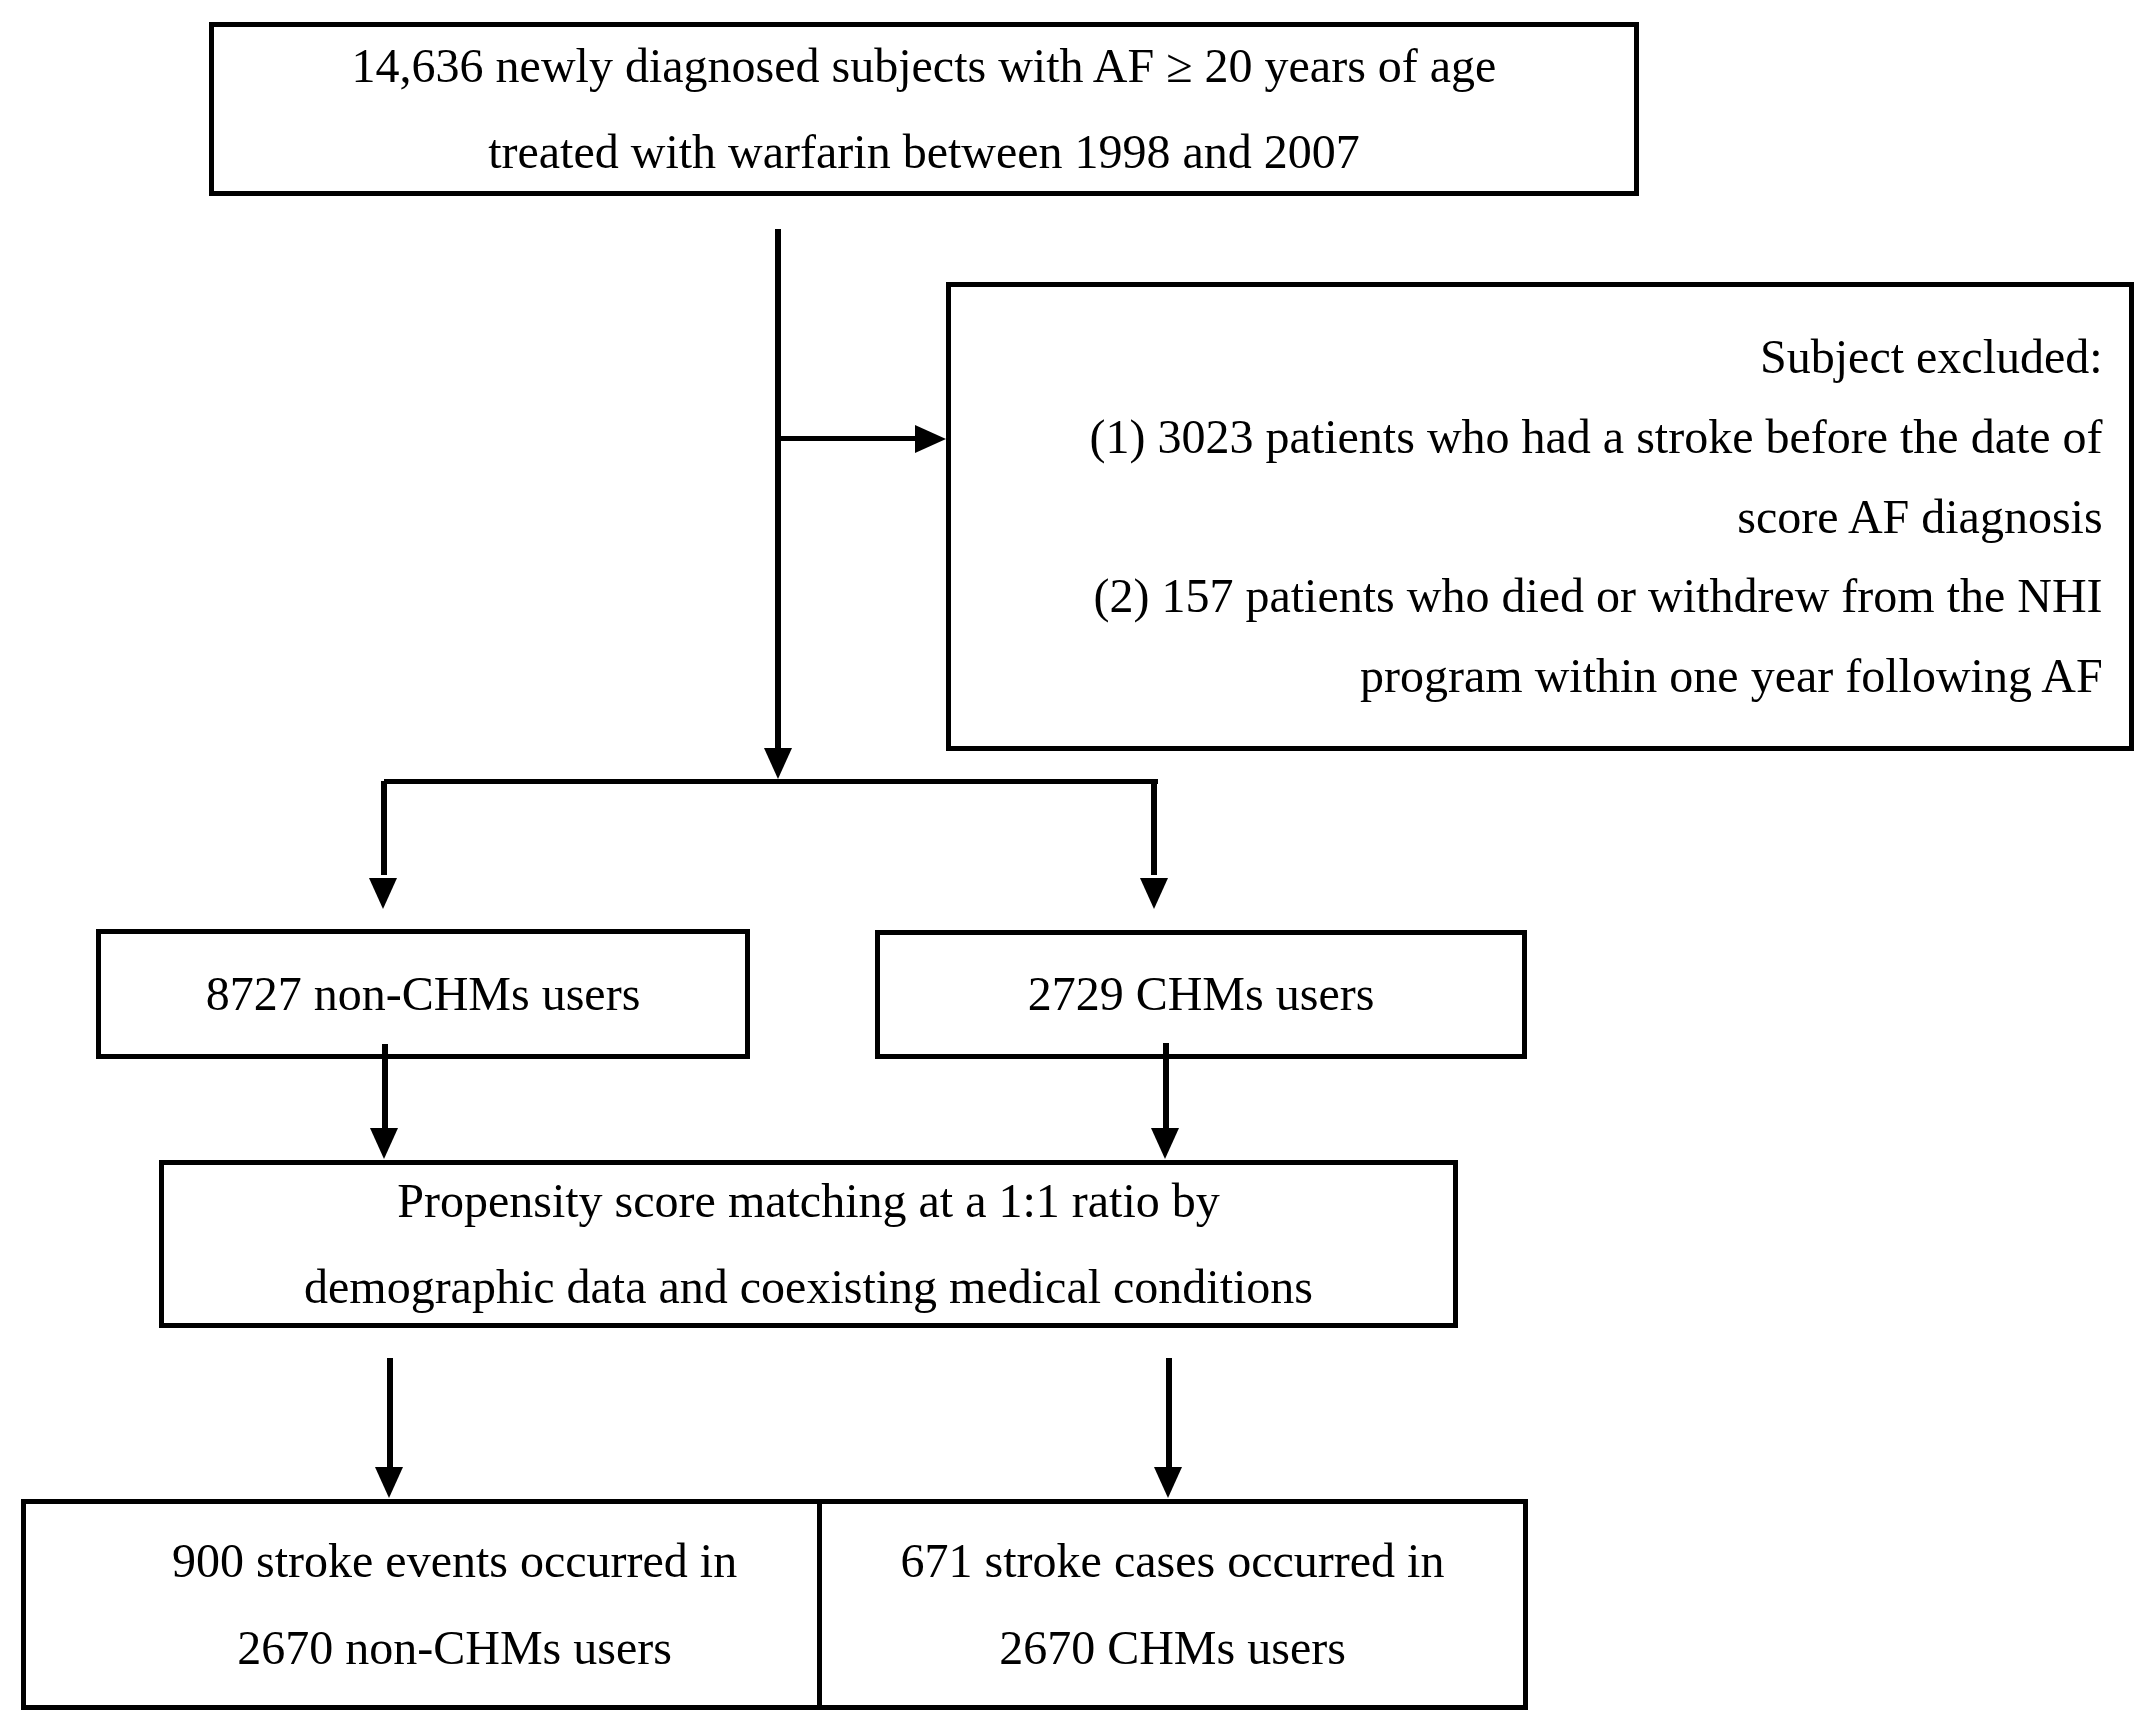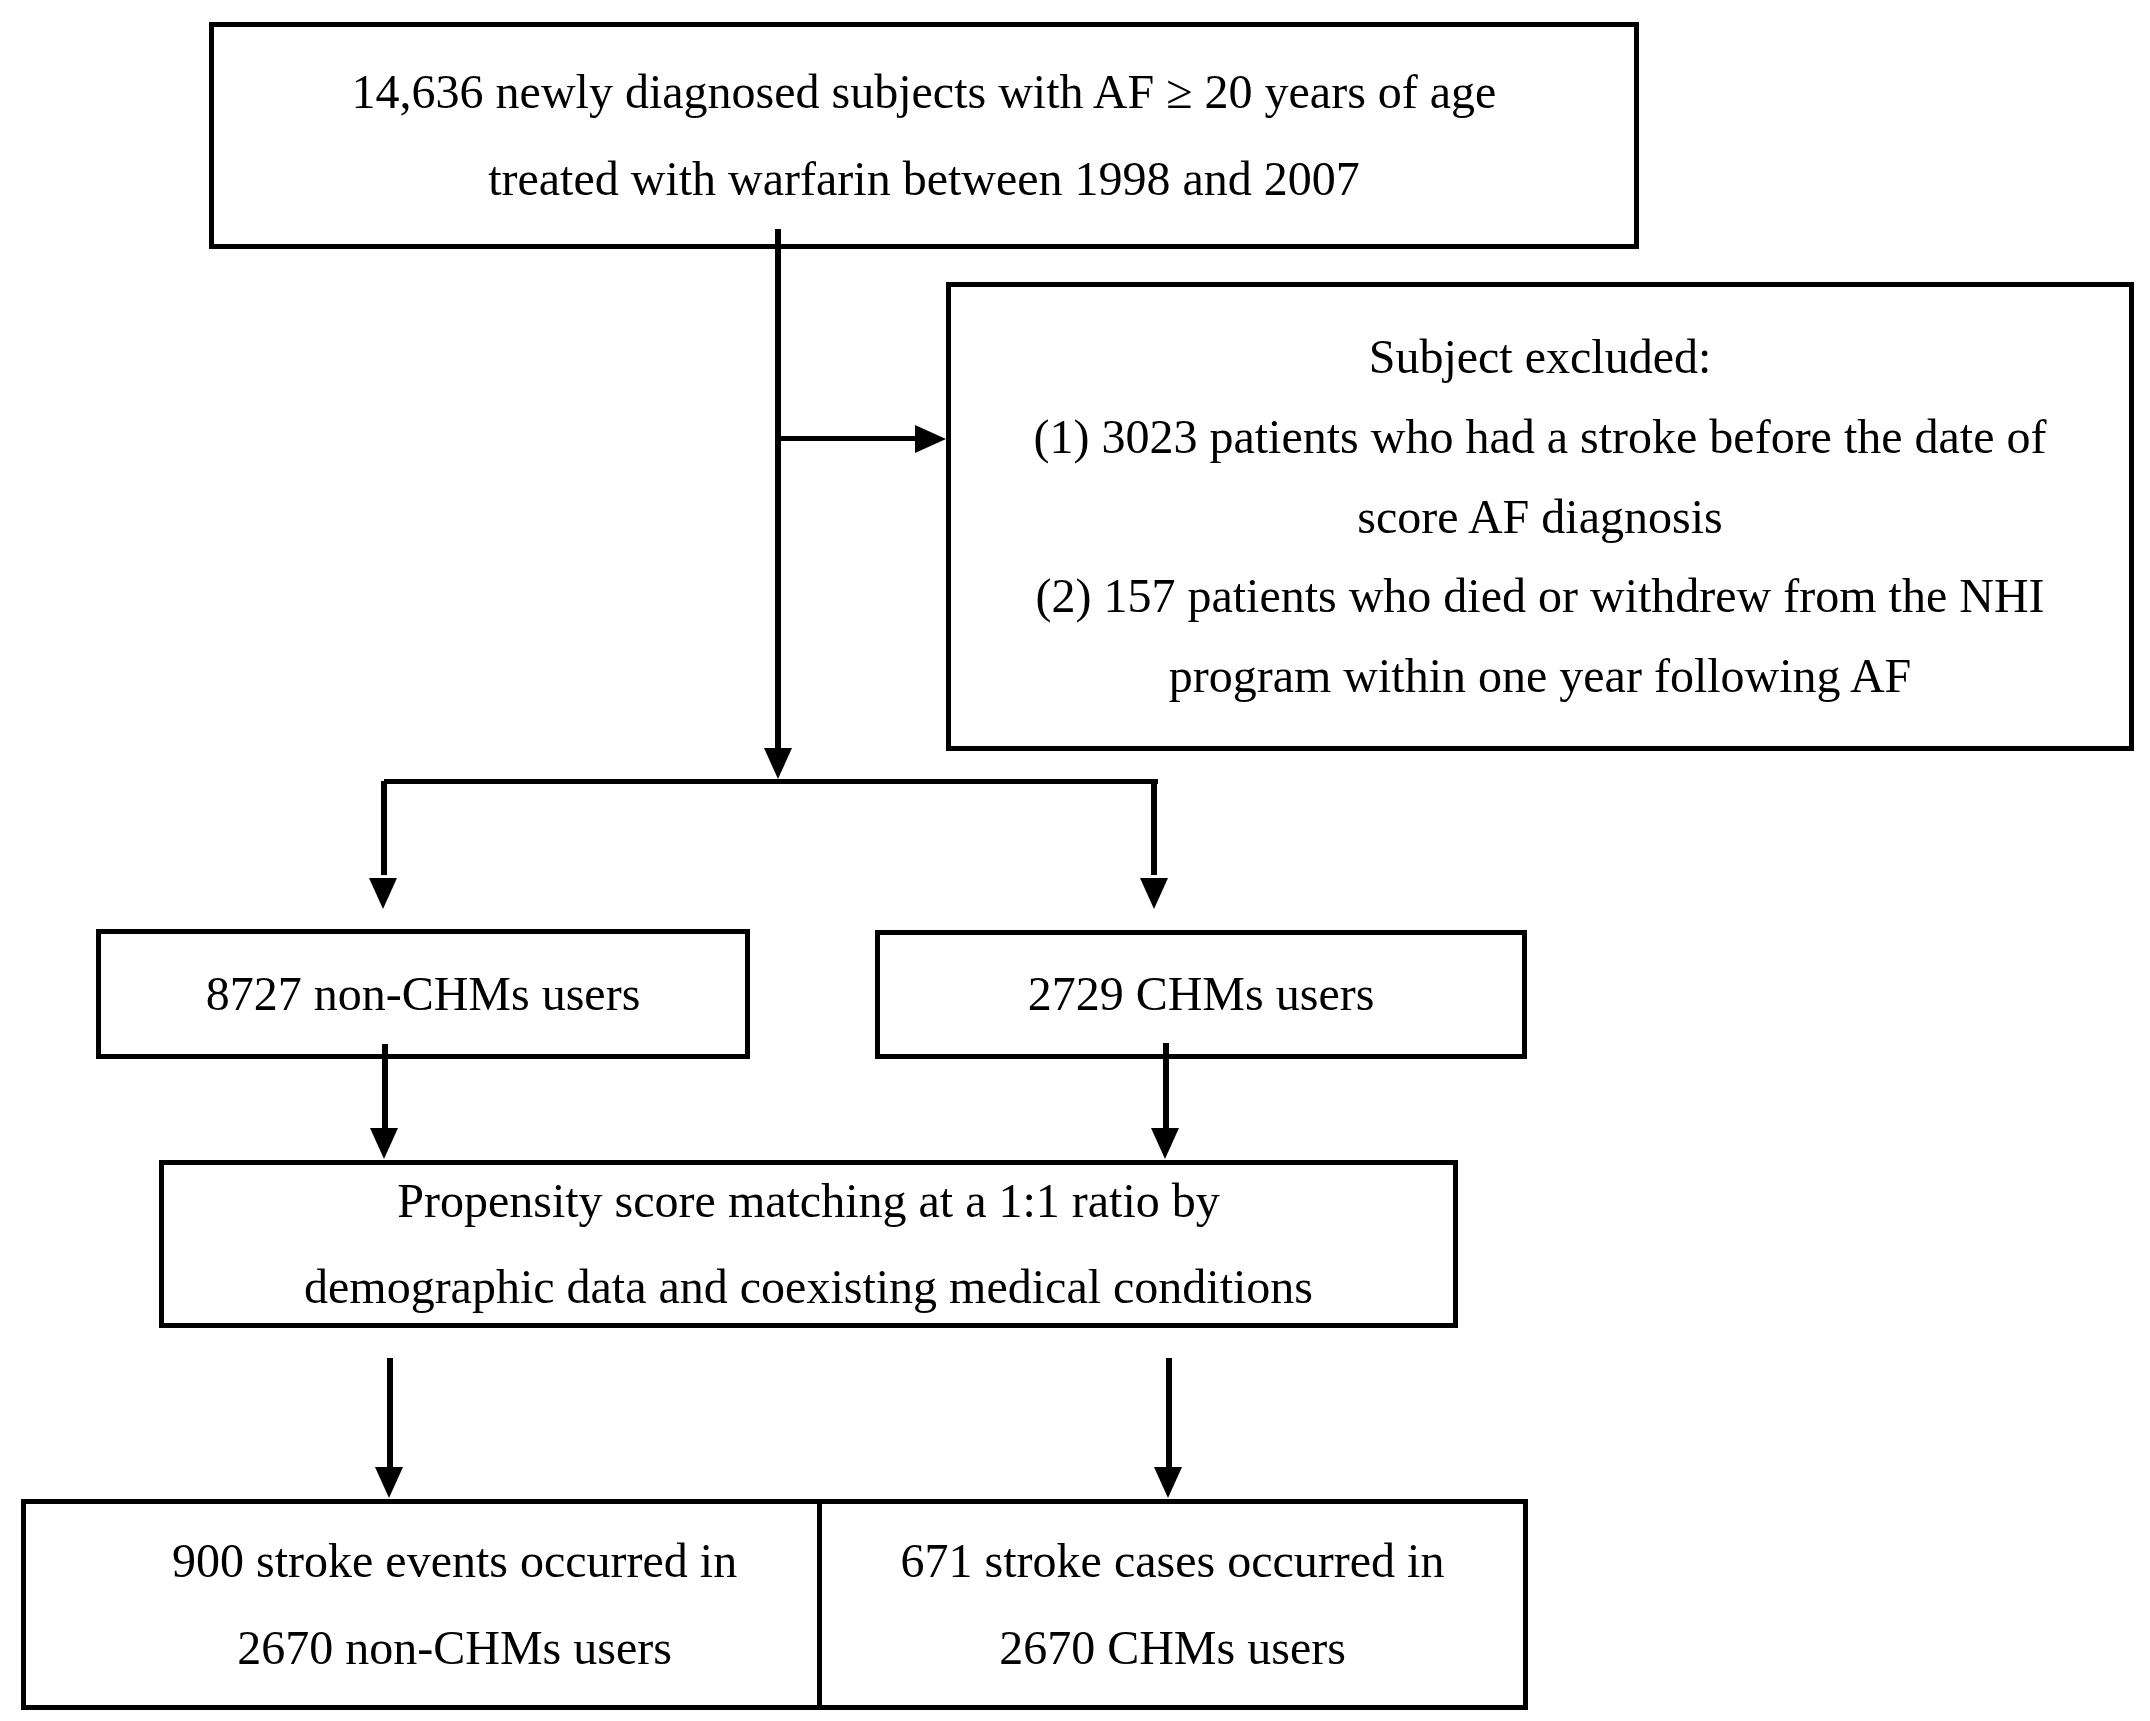--- a/index.html
+++ b/index.html
@@ -17,41 +17,41 @@
     border: 5.3px solid #000000;
     background: #ffffff;
     display: flex;
     flex-direction: column;
     justify-content: center;
     font-size: 48px;
     line-height: 1.8;
   }
   .node .ln { white-space: nowrap; }
   .node.center { align-items: center; text-align: center; padding: 0 5.9px; }
-  .node.leftalign { align-items: center; text-align: left; padding: 0 26.4px; line-height: 1.66; }
+  .node.leftalign { align-items: flex-end; text-align: left; padding: 0 26.4px; line-height: 1.66; }
   .vline, .hline { position: absolute; background: #000000; }
   .arr-down {
     position: absolute; width: 0; height: 0;
     border-left: 14.7px solid transparent;
     border-right: 14.7px solid transparent;
     border-top: 31px solid #000000;
   }
   .arr-right {
     position: absolute; width: 0; height: 0;
     border-top: 14.7px solid transparent;
     border-bottom: 14.7px solid transparent;
     border-left: 31px solid #000000;
   }
 </style>
 </head>
 <body>
 
 <div class="canvas">
 
-  <div class="node center" style="left:209px; top:22px; width:1430px; height:227px;">
+  <div class="node center" style="left:209px; top:22px; width:1430px; height:174px;">
     <div class="ln">14,636 newly diagnosed subjects with AF ≥ 20 years of age</div>
     <div class="ln">treated with warfarin between 1998 and 2007</div>
   </div>
 
   <div class="node leftalign" style="left:946px; top:282px; width:1188px; height:469px;">
     <div class="ln">Subject excluded:</div>
     <div class="ln">(1) 3023 patients who had a stroke before the date of</div>
     <div class="ln">score AF diagnosis</div>
     <div class="ln">(2) 157 patients who died or withdrew from the NHI</div>
     <div class="ln">program within one year following AF</div>

